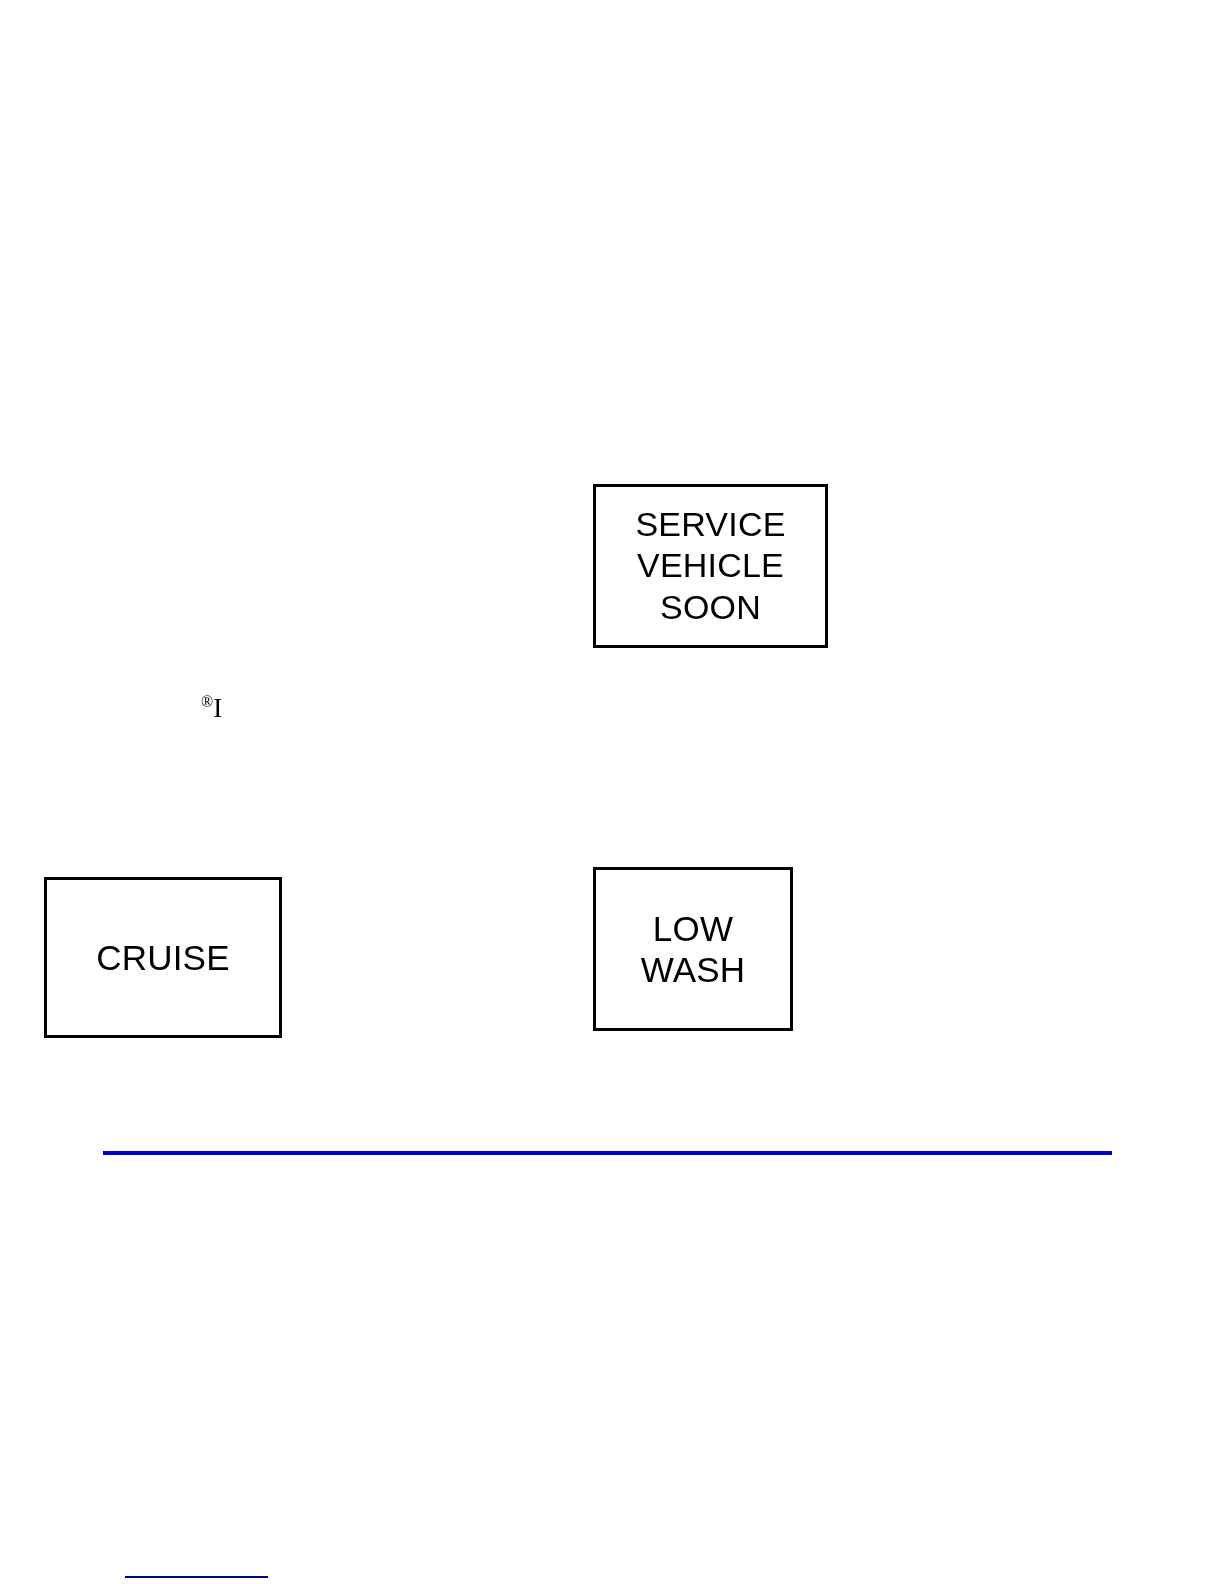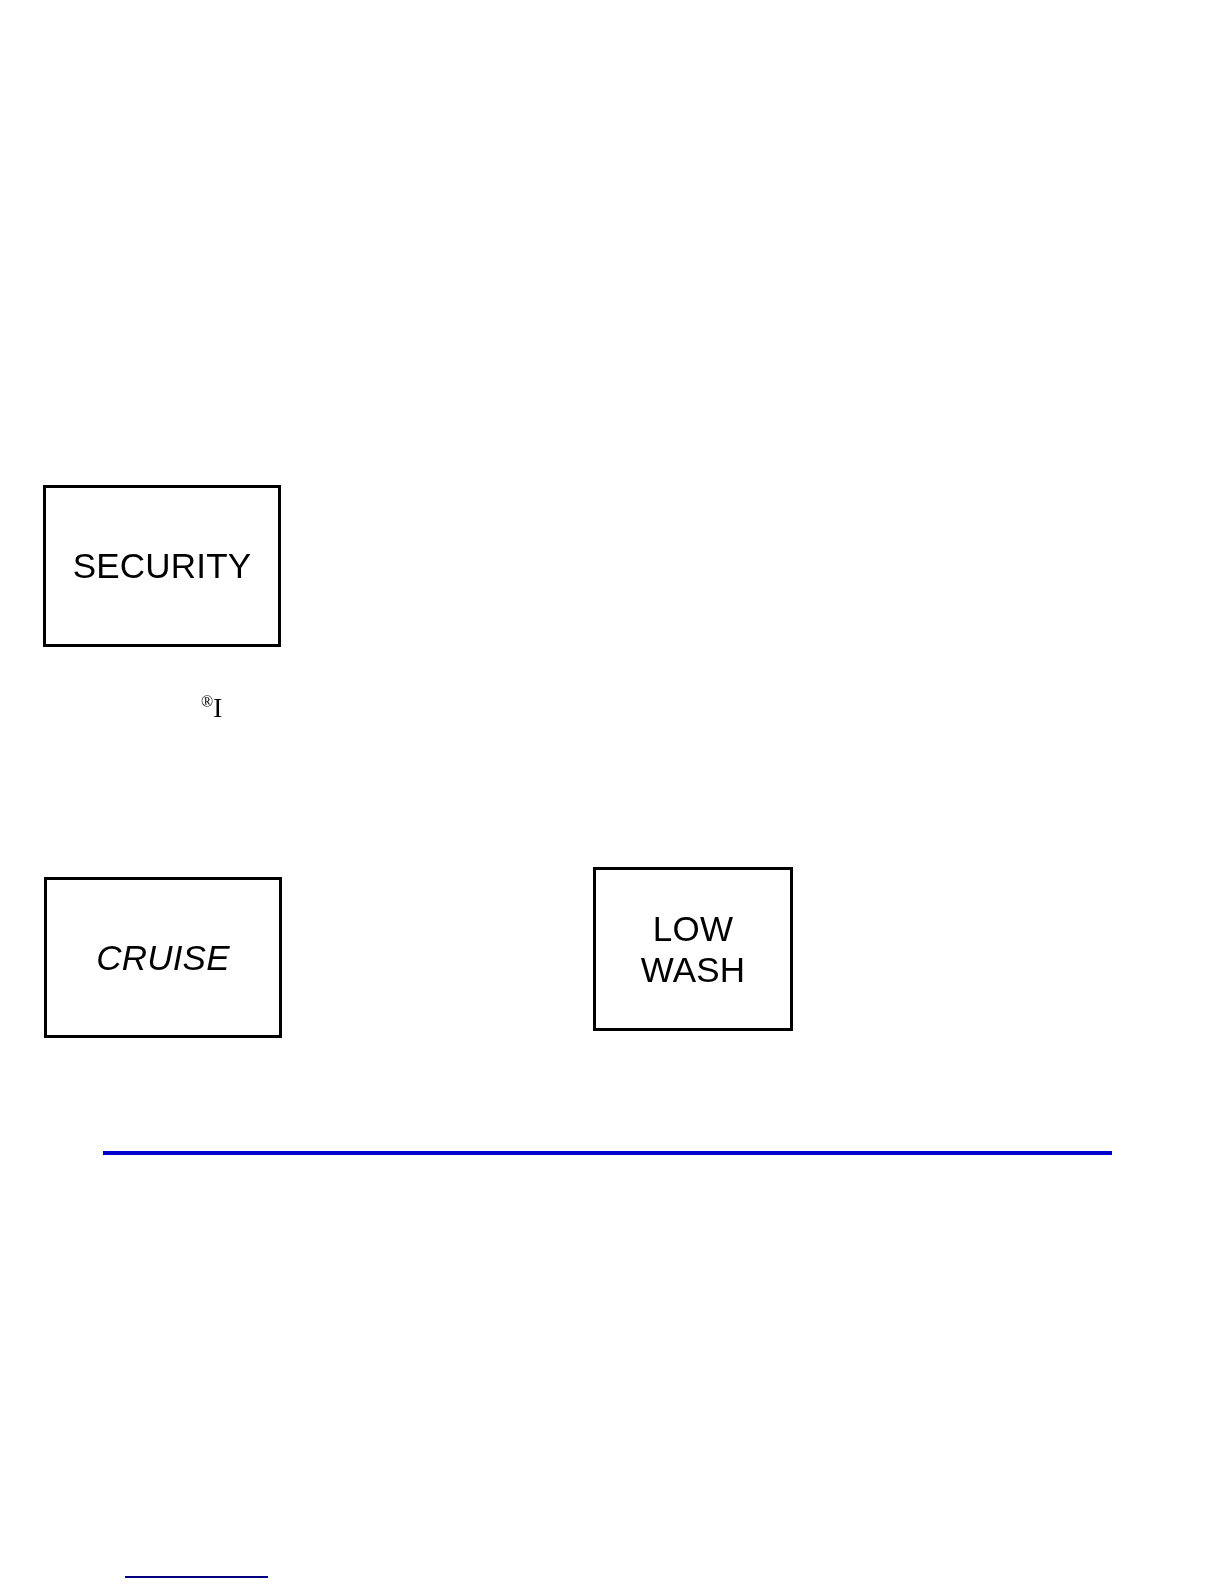--- a/index.html
+++ b/index.html
@@ -60,21 +60,20 @@
   #box-service-vehicle-soon .indicator-label {
     font-size: 34px;
     line-height: 1.22;
   }
 
   #box-cruise {
     left: 44px;
     top: 877px;
     width: 238px;
     height: 161px;
-    font-style: italic;
   }
 
   #box-low-wash {
     left: 593px;
     top: 867px;
     width: 200px;
     height: 164px;
   }
 
   
@@ -115,24 +114,25 @@
     width: 143px;
     height: 2px;
     background: #000080;
   }
 </style>
 </head>
 <body>
 
 <div class="page">
 
-  <div class="indicator-box" id="box-security">
-    <span class="indicator-label">SECURITY</span>
+
+  <div class="indicator-box" id="box-service-vehicle-soon">
+    <span class="indicator-label">SERVICE VEHICLE
+SOON</span>
   </div>
-
 
   <div class="trademark-mark">
     <span class="reg-symbol">®</span><span class="mark-letter">I</span>
   </div>
 
   <div class="indicator-box" id="box-cruise">
     <span class="indicator-label">CRUISE</span>
   </div>
 
   <div class="indicator-box" id="box-low-wash">

